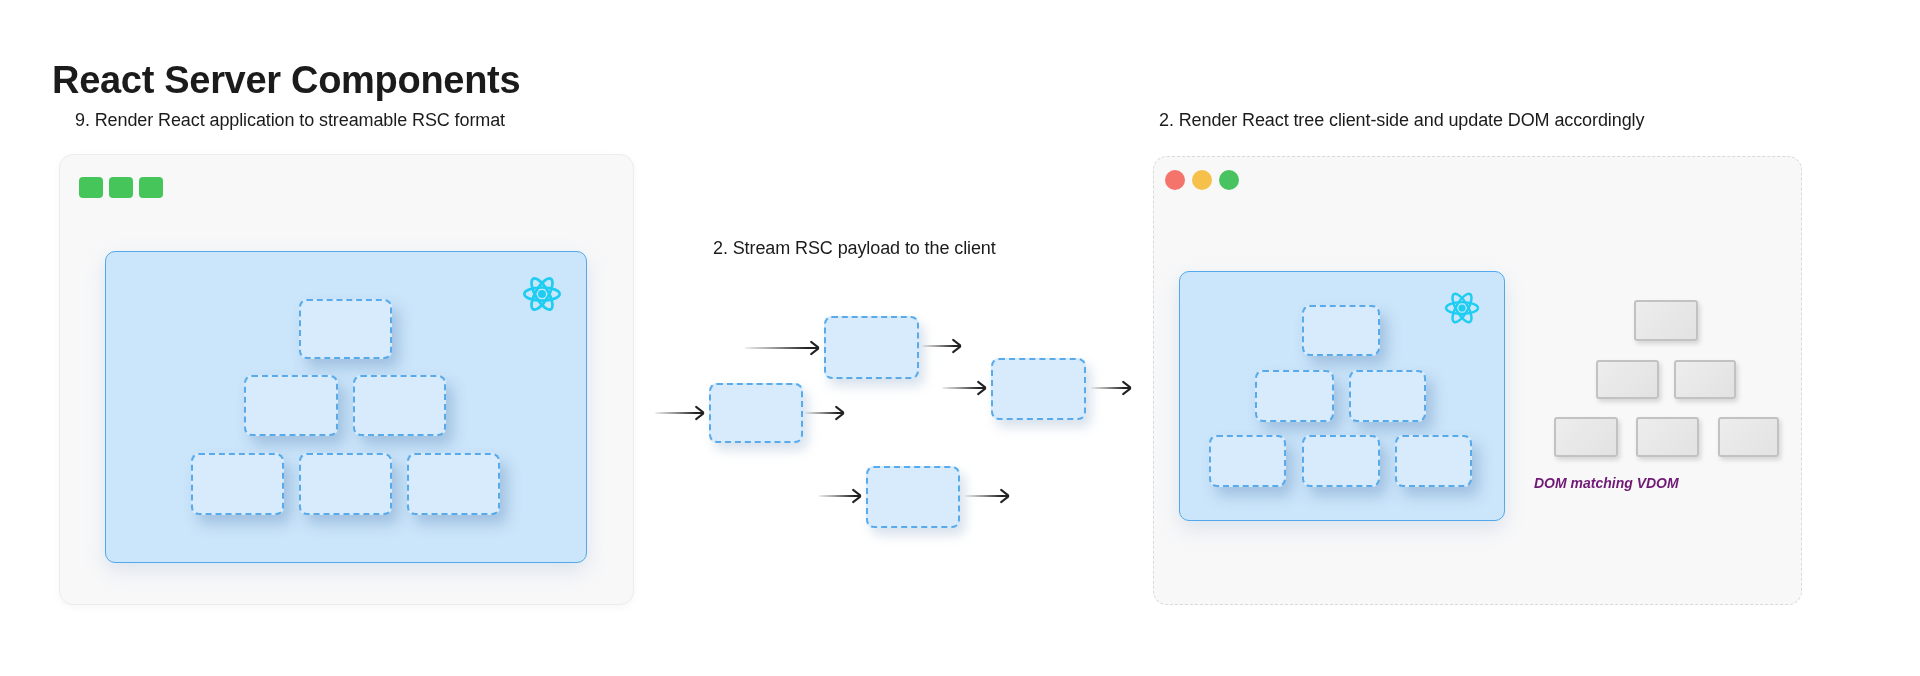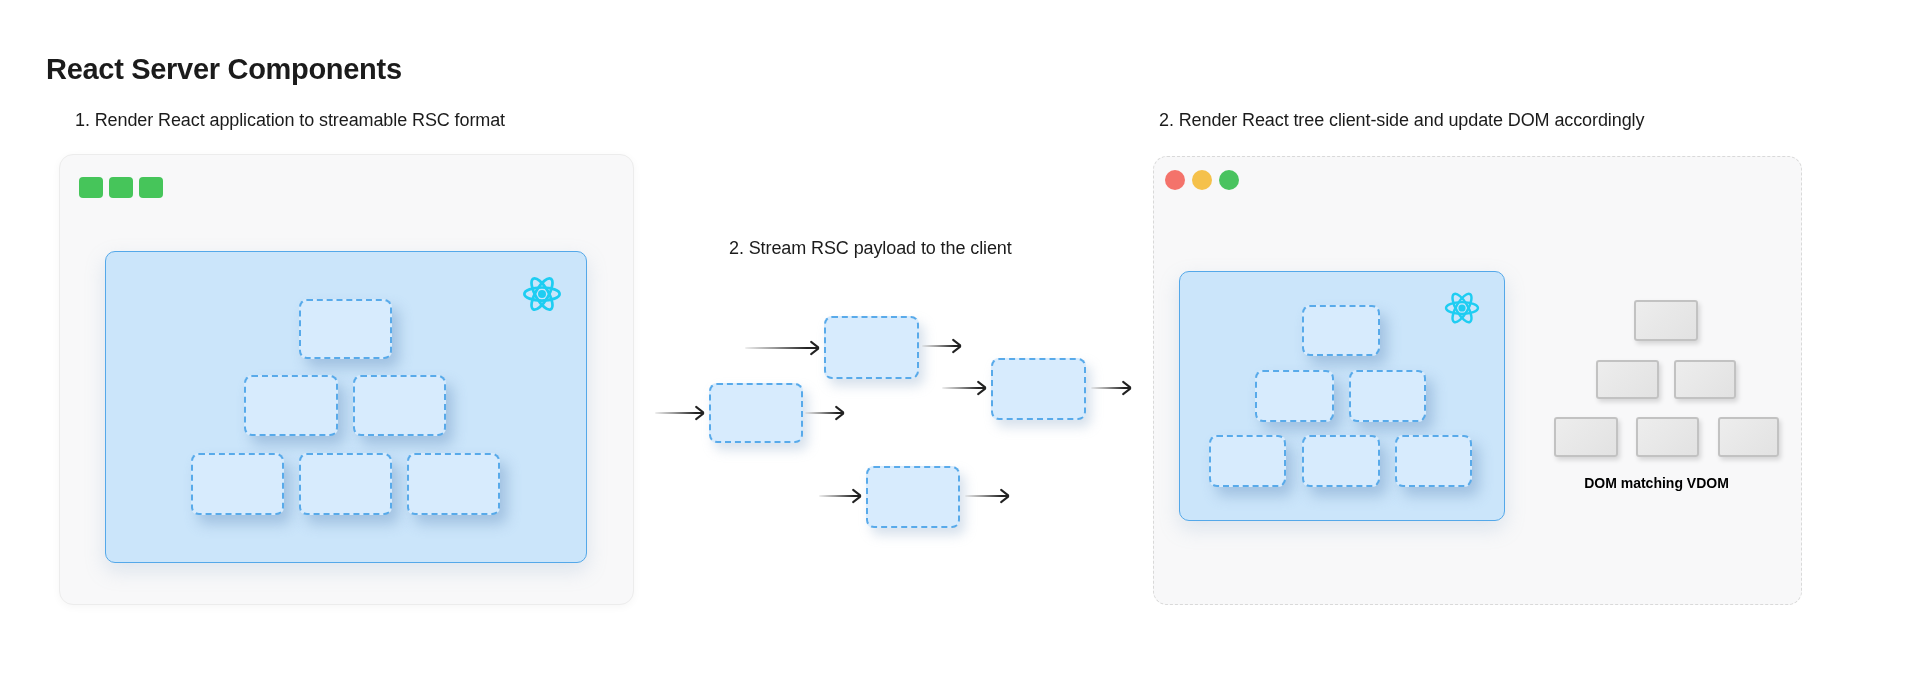--- a/index.html
+++ b/index.html
@@ -3,29 +3,29 @@
 <meta charset="utf-8">
 <style>
   html,body{margin:0;padding:0;background:#ffffff;}
   .canvas{
     position:relative;width:1920px;height:676px;overflow:hidden;
     background:#ffffff;
     font-family:"Liberation Sans", sans-serif;
     color:var(--text-dark,#1b1b1b);
   }
   .page-title{
-    position:absolute;left:46px;top:34px;
-    font-size:29px;font-weight:600;letter-spacing:-0.3px;
+    position:absolute;left:52px;top:34px;
+    font-size:38px;font-weight:600;letter-spacing:-0.3px;
   }
   .step-label{
     position:absolute;font-size:18px;font-weight:500;letter-spacing:-0.1px;
     white-space:nowrap;
   }
   .step-label.s1{left:75px;top:110px;}
-  .step-label.s2{left:729px;top:238px;}
+  .step-label.s2{left:713px;top:238px;}
   .step-label.s3{left:1159px;top:110px;}
 
   
   .window{
     position:absolute;border-radius:14px;
     background:var(--window-bg,#f8f8f9);
   }
   .window.server{
     left:59px;top:154px;width:573px;height:449px;
     border:1px solid #ececec;
@@ -87,32 +87,32 @@
   .arrow::after{transform:rotate(-38deg);}
 
   
   .dom-box{
     position:absolute;border-radius:3px;box-sizing:border-box;
     background:linear-gradient(135deg,#ededed,var(--dom-box-fill,#e2e2e2));
     border:2px solid var(--dom-box-border,#c2c2c2);
     box-shadow:2px 3px 5px rgba(0,0,0,0.14);
   }
   .dom-caption{
-    position:absolute;left:380px;top:318px;width:245px;text-align:center;
-    font-size:14px;font-weight:600;color:#000000;
+    position:absolute;left:380px;top:318px;width:245px;text-align:left;
+    font-size:14px;font-weight:600;color:#701a75;font-style:italic;
   }
 </style>
 </head>
 <body>
 
 <div class="canvas">
 
   <h1 class="page-title">React Server Components</h1>
 
-  <div class="step-label s1">1. Render React application to streamable RSC format</div>
+  <div class="step-label s1">9. Render React application to streamable RSC format</div>
   <div class="step-label s2">2. Stream RSC payload to the client</div>
   <div class="step-label s3">2. Render React tree client-side and update DOM accordingly</div>
 
   <div class="window server">
     <div class="server-controls">
       <div class="sq"></div>
       <div class="sq"></div>
       <div class="sq"></div>
     </div>
 

